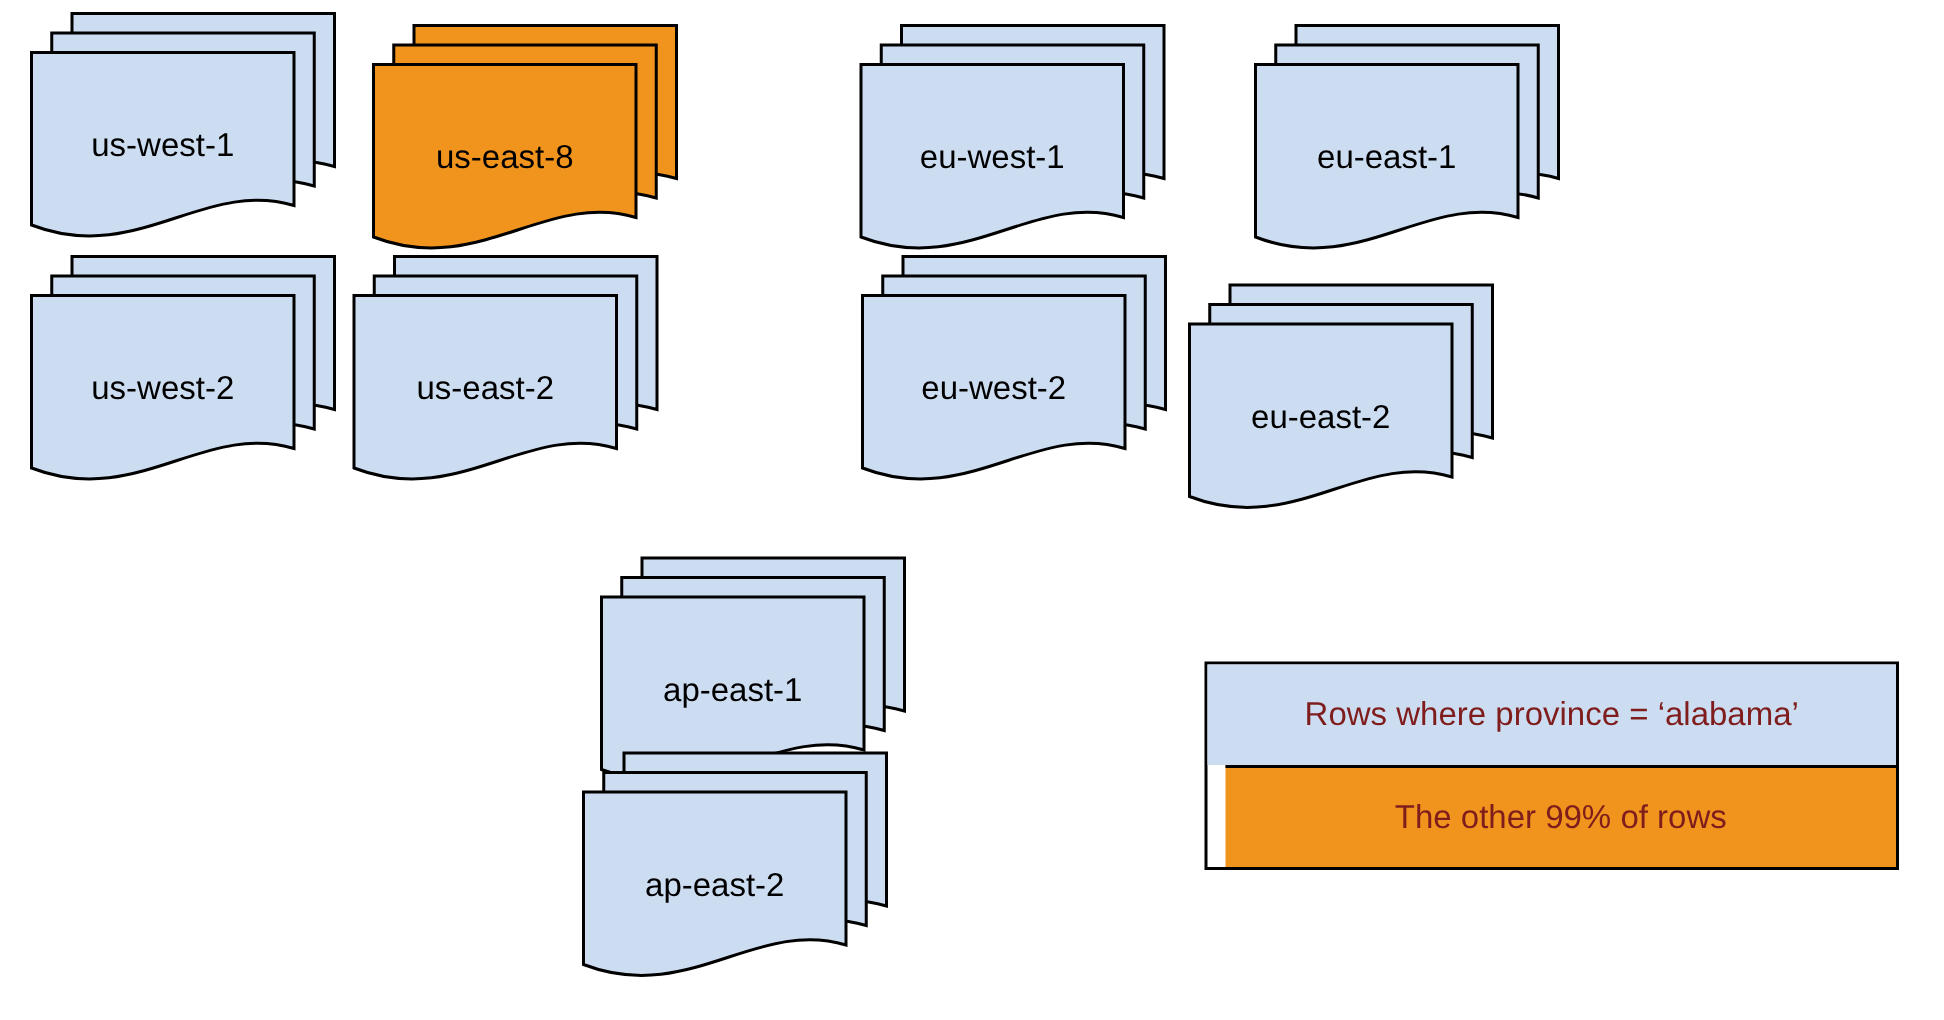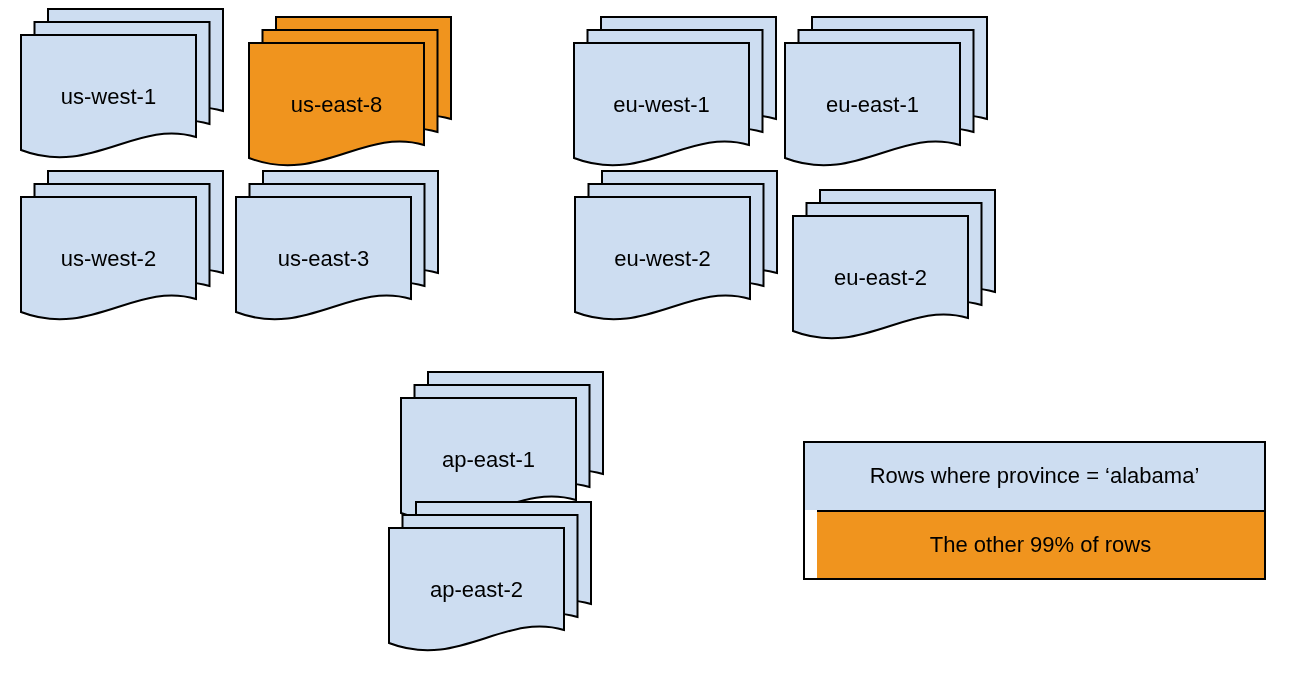--- a/index.html
+++ b/index.html
@@ -48,21 +48,21 @@
     box-sizing: border-box;
     display: flex;
     flex-direction: column;
   }
   .legend-row {
     flex: 1;
     display: flex;
     align-items: center;
     justify-content: center;
     font-size: 22px;
-    color: #000000;
+    color: #7f1d1d;
   }
   .legend-row + .legend-row {
     border-top: 2px solid #000000;
   }
 </style>
 </head>
 <body>
 
 <div id="canvas">
 
@@ -98,21 +98,21 @@
     <svg width="205" height="153" viewBox="0 0 205 153">
       <g stroke="#000000" stroke-width="2" style="fill: rgb(205, 221, 241);">
         <use href="#doc-shape" x="28" y="1"></use>
           <use href="#doc-shape" x="14.5" y="14"></use>
           <use href="#doc-shape" x="1" y="27"></use>
       </g>
     </svg>
     <div class="stack-label">eu-west-1</div>
   </div>
 
-  <div class="stack" style="left:784px; top:16px;">
+  <div class="stack" style="left:836px; top:16px;">
     <svg width="205" height="153" viewBox="0 0 205 153">
       <g stroke="#000000" stroke-width="2" style="fill: rgb(205, 221, 241);">
         <use href="#doc-shape" x="28" y="1"></use>
           <use href="#doc-shape" x="14.5" y="14"></use>
           <use href="#doc-shape" x="1" y="27"></use>
       </g>
     </svg>
     <div class="stack-label">eu-east-1</div>
   </div>
 
@@ -128,21 +128,21 @@
   </div>
 
   <div class="stack" style="left:235px; top:170px;">
     <svg width="205" height="153" viewBox="0 0 205 153">
       <g stroke="#000000" stroke-width="2" style="fill: rgb(205, 221, 241);">
         <use href="#doc-shape" x="28" y="1"></use>
           <use href="#doc-shape" x="14.5" y="14"></use>
           <use href="#doc-shape" x="1" y="27"></use>
       </g>
     </svg>
-    <div class="stack-label">us-east-3</div>
+    <div class="stack-label">us-east-2</div>
   </div>
 
   <div class="stack" style="left:574px; top:170px;">
     <svg width="205" height="153" viewBox="0 0 205 153">
       <g stroke="#000000" stroke-width="2" style="fill: rgb(205, 221, 241);">
         <use href="#doc-shape" x="28" y="1"></use>
           <use href="#doc-shape" x="14.5" y="14"></use>
           <use href="#doc-shape" x="1" y="27"></use>
       </g>
     </svg>

